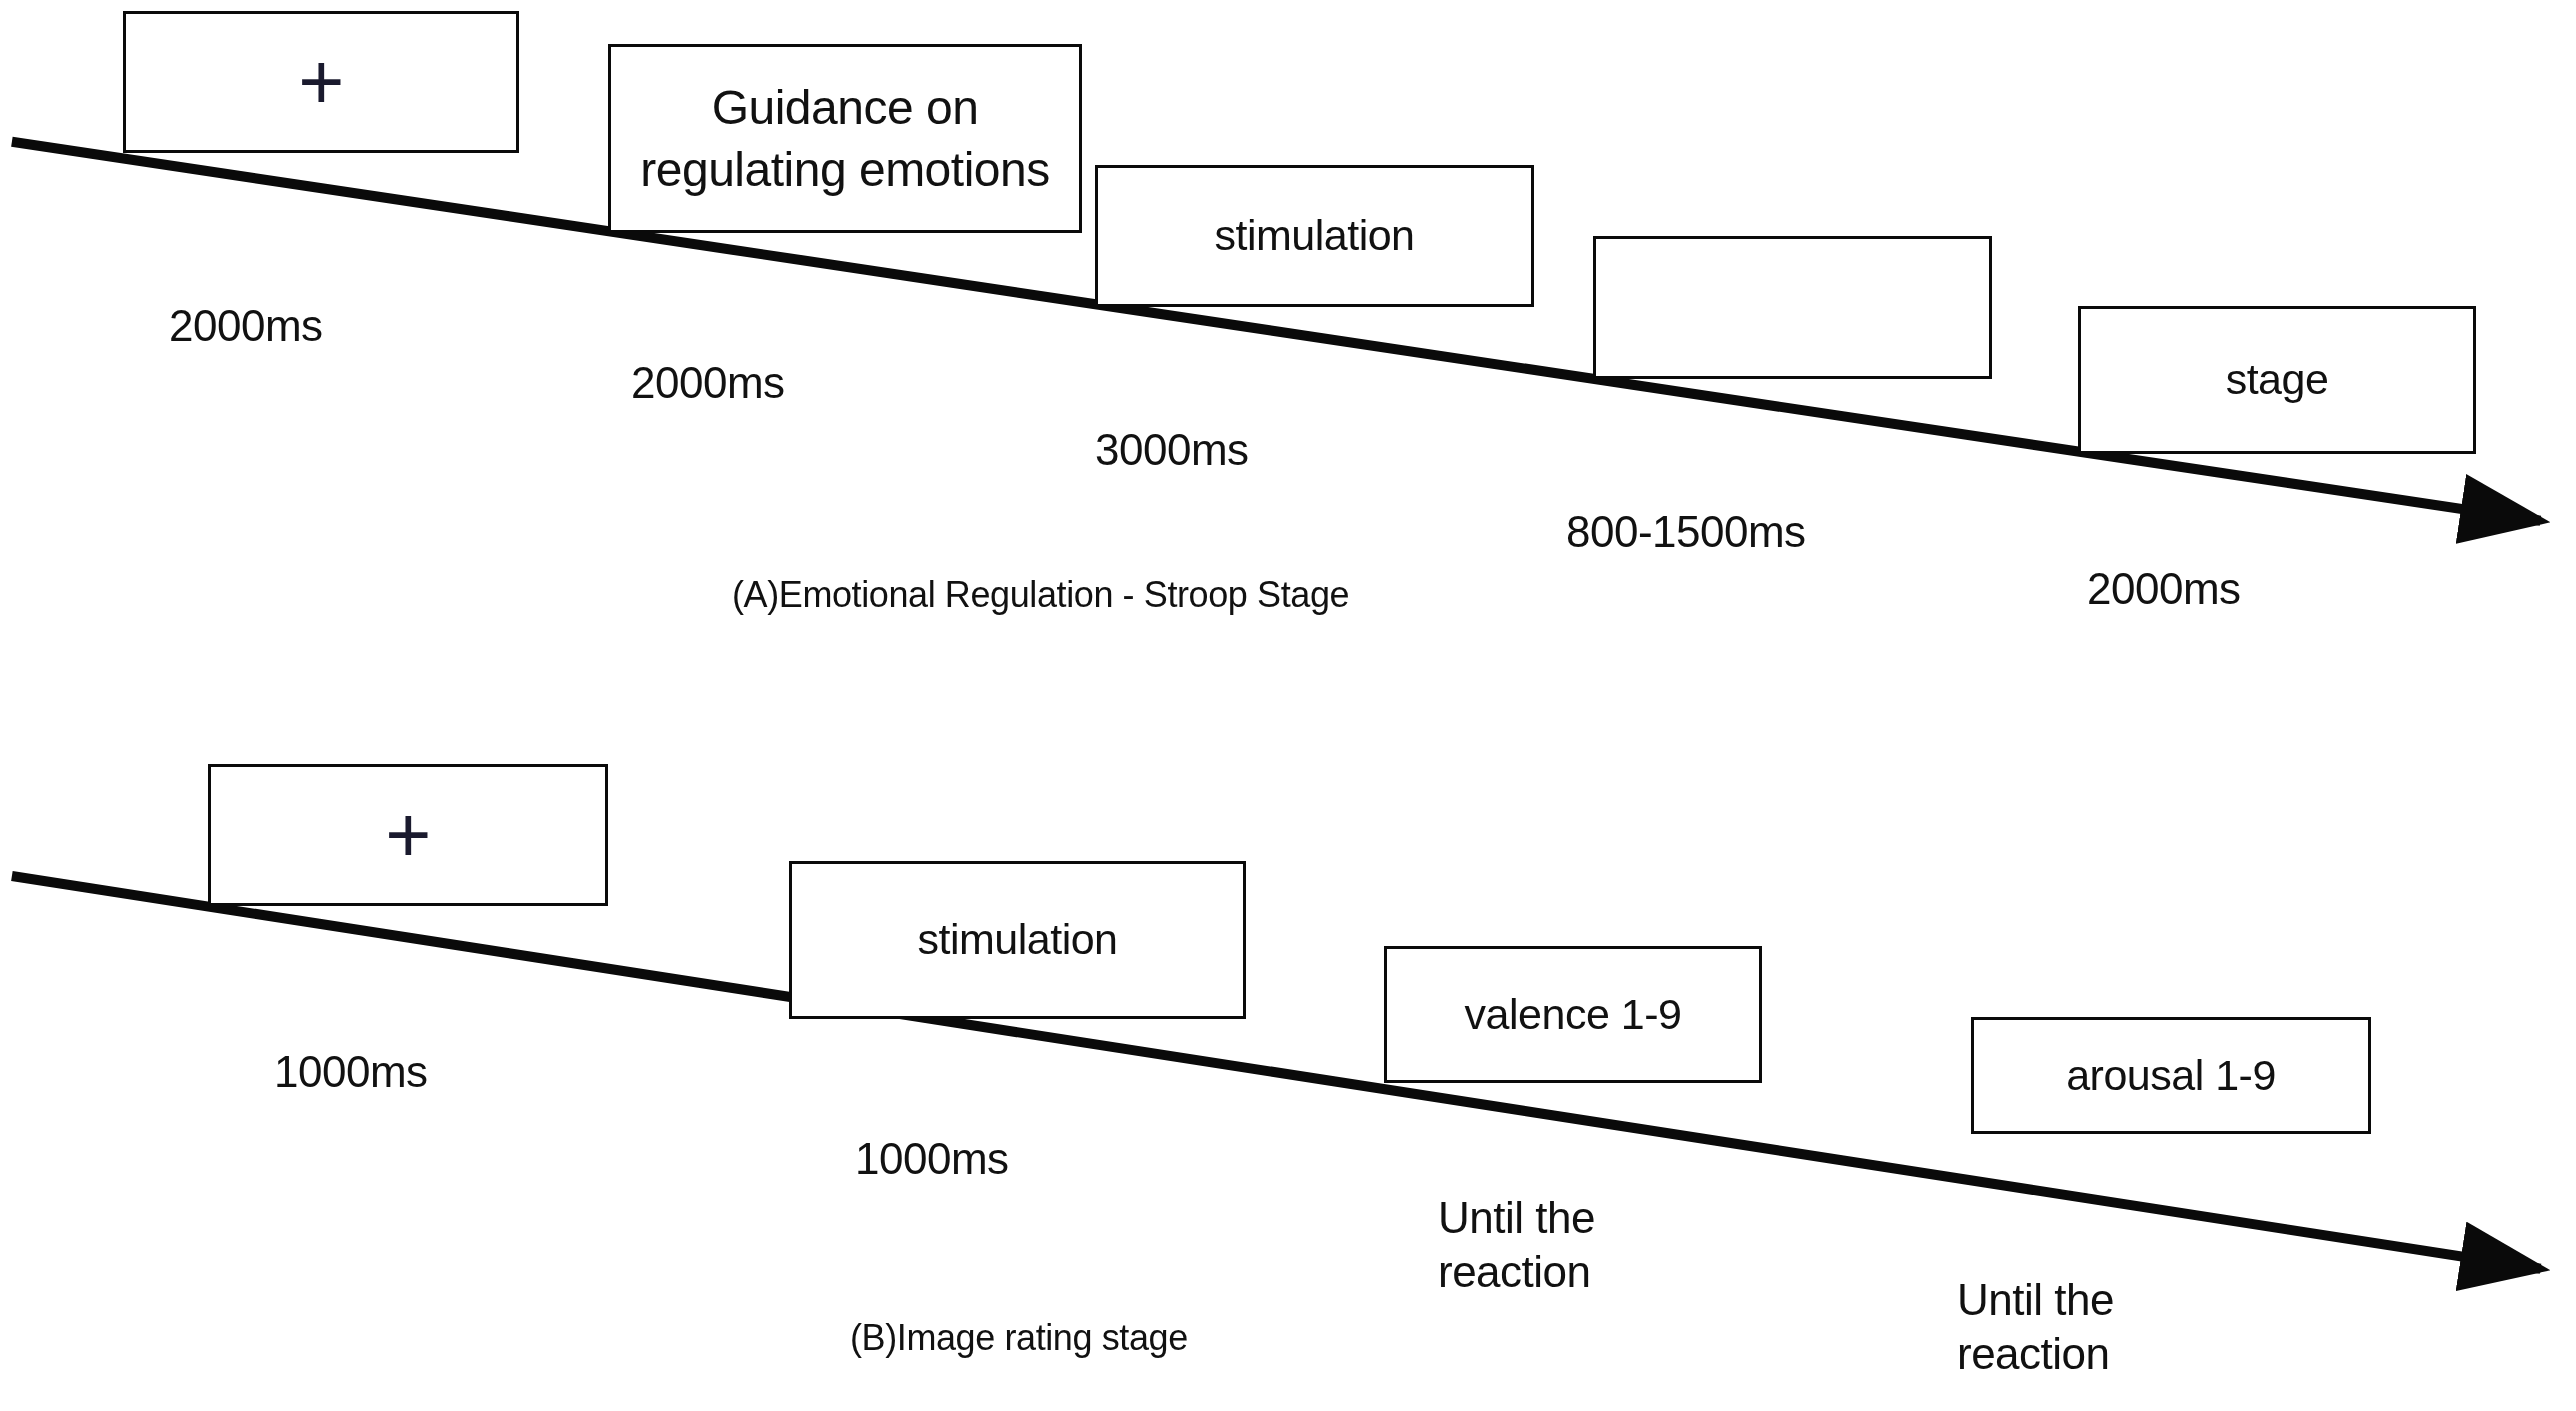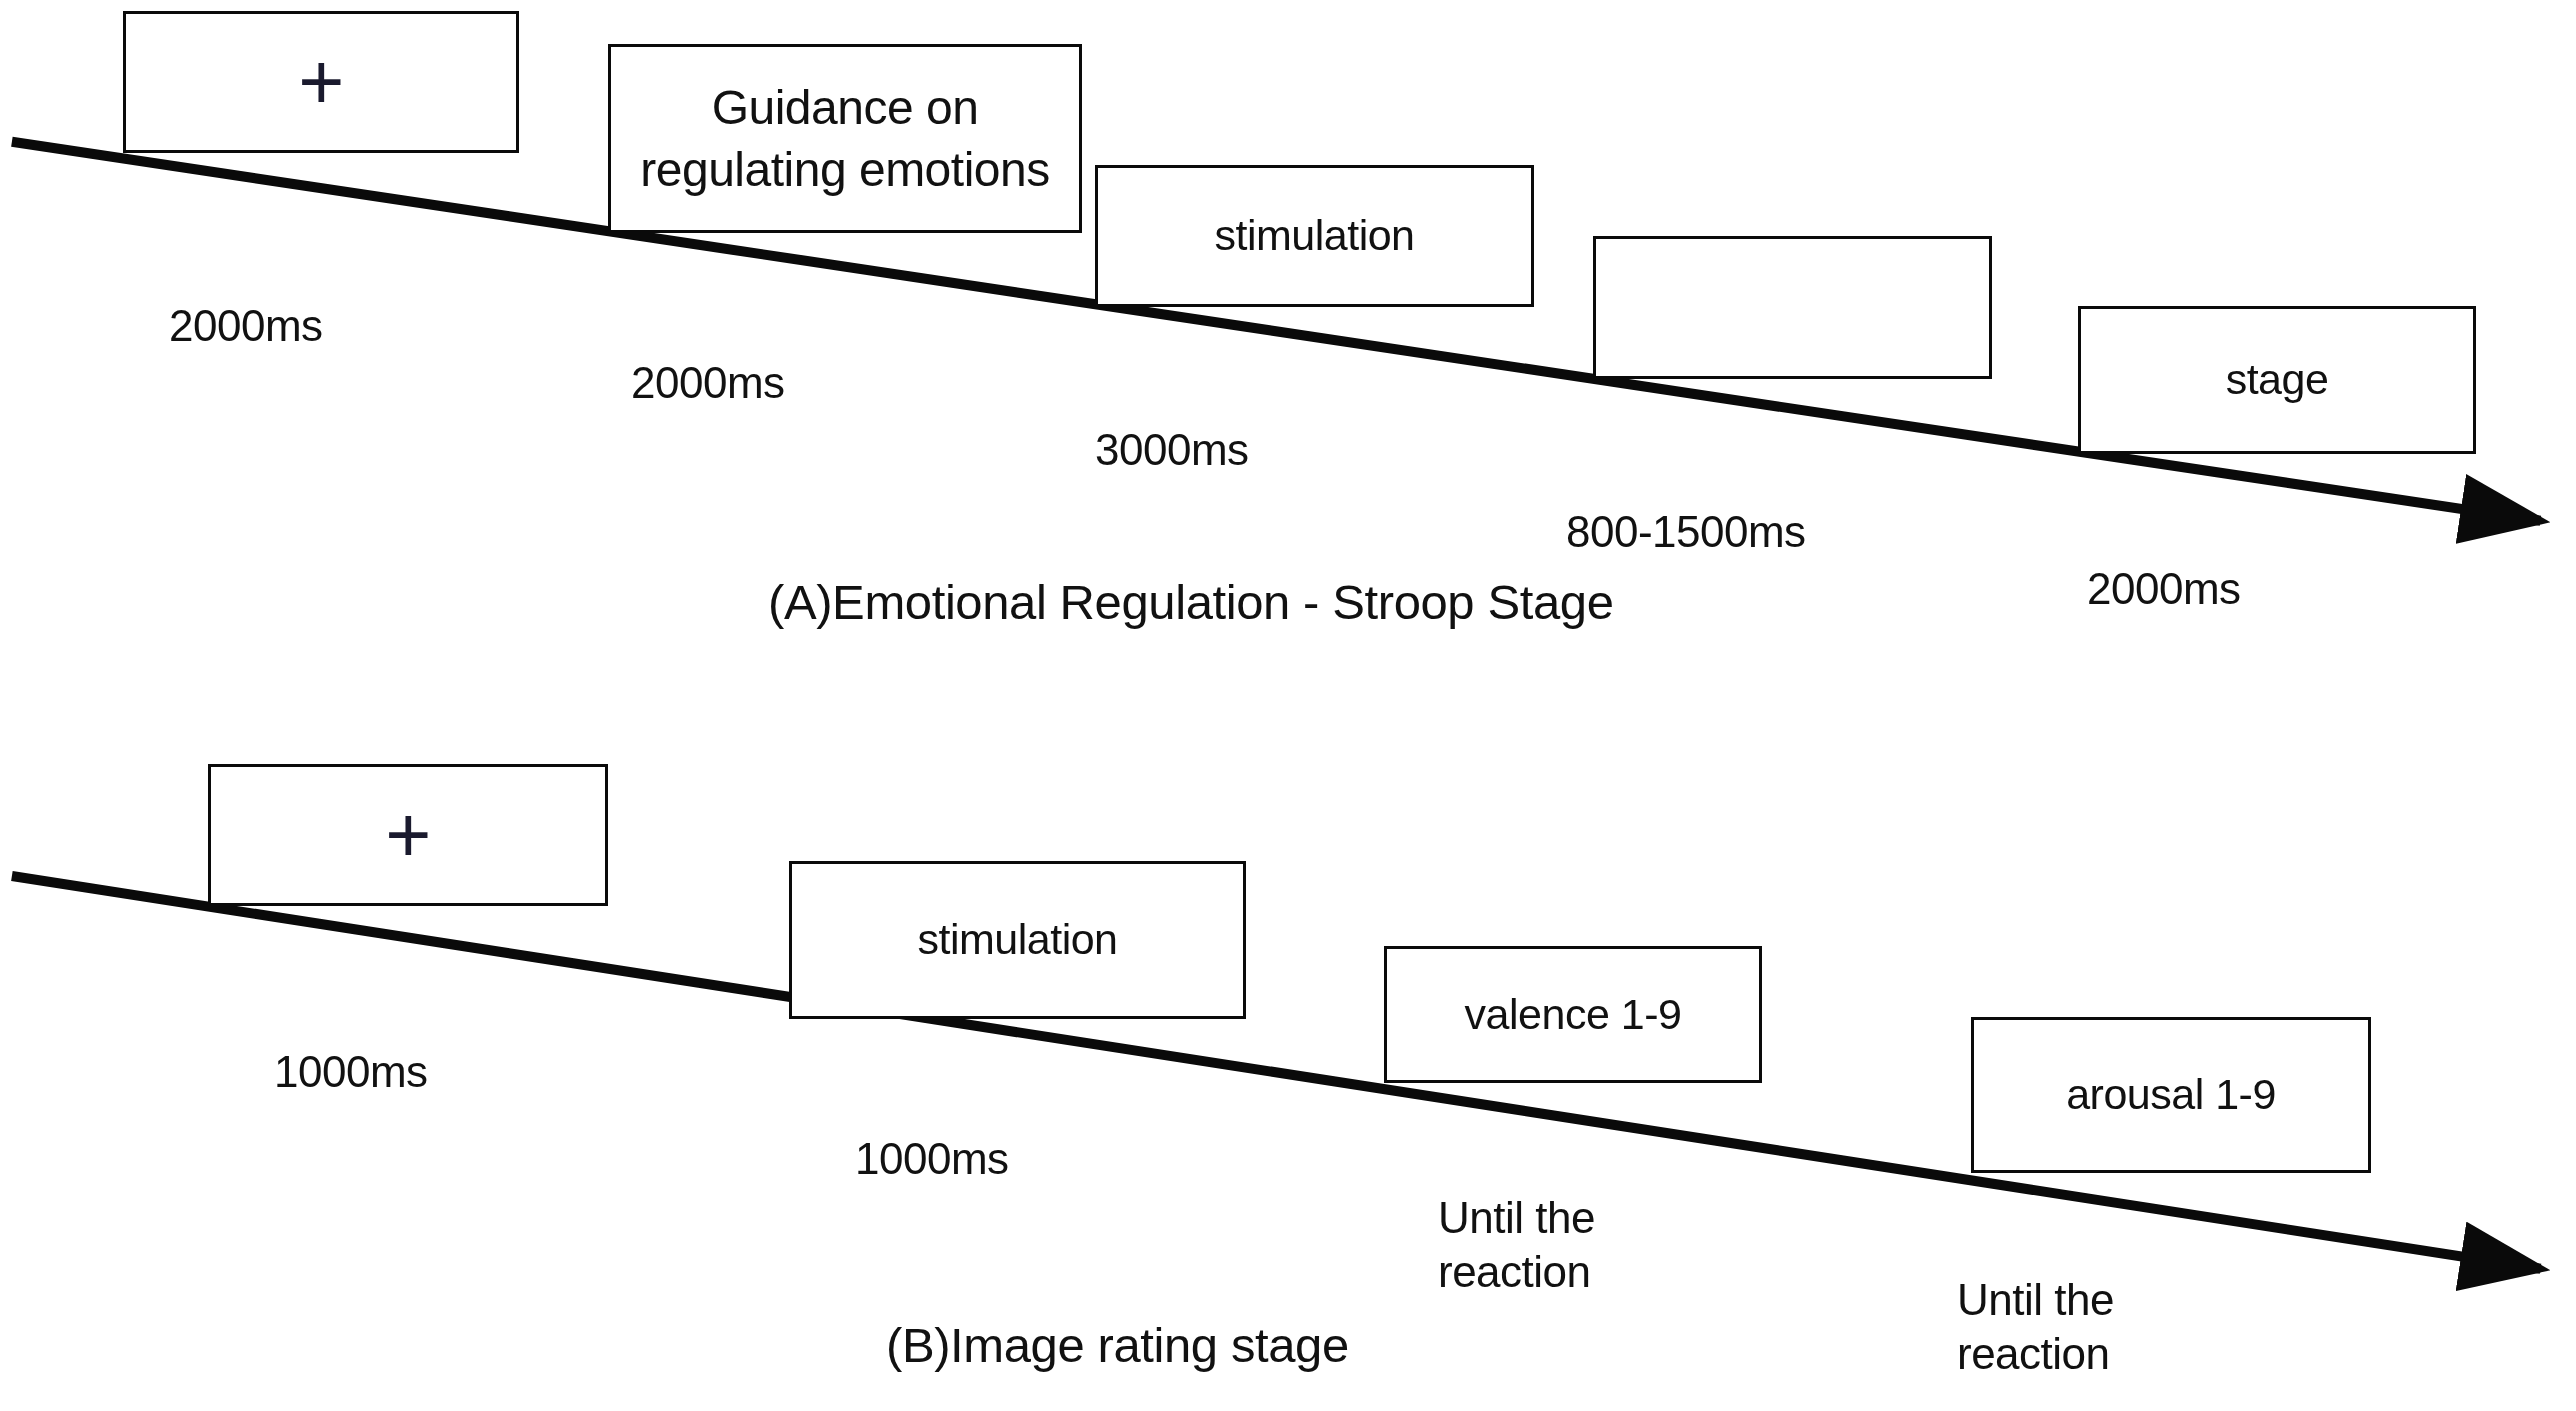--- a/index.html
+++ b/index.html
@@ -59,25 +59,24 @@
     line-height: 1.22;
     letter-spacing: -0.5px;
     white-space: pre-line;
     z-index: 4;
     margin-top: 48px;
   }
   .panel-caption {
     position: absolute;
     color: #111111;
     font-family: "Liberation Sans", sans-serif;
-    font-size: 49px;
+    font-size: 36px;
     letter-spacing: -0.4px;
     white-space: nowrap;
     z-index: 4;
-    margin-left: 36px;
   }
 </style>
 </head>
 <body>
 
 <div id="figure">
   <svg class="timeline-svg" viewBox="0 0 2817 1544" xmlns="http://www.w3.org/2000/svg">
     <defs>
       <marker id="arrowhead" markerWidth="9" markerHeight="7" refX="8" refY="3.5" orient="auto" markerUnits="strokeWidth">
         <polygon points="0 0, 9 3.5, 0 7" fill="#0a0a0a"></polygon>
@@ -107,19 +106,19 @@
   <div class="frame-box fixation" style="left: 208px; top: 764px; width: 400px; height: 142px;">+</div>
   <div class="duration-label" style="left: 274px; top: 997px;">1000ms</div>
 
   <div class="frame-box" style="left: 789px; top: 861px; width: 457px; height: 158px;">stimulation</div>
   <div class="duration-label" style="left: 855px; top: 1084px;">1000ms</div>
 
   <div class="frame-box" style="left: 1384px; top: 946px; width: 378px; height: 137px;">valence 1-9</div>
   <div class="duration-label" style="left: 1438px; top: 1143px;">Until the
 reaction</div>
 
-  <div class="frame-box" style="left: 1971px; top: 1017px; width: 400px; height: 156px;">arousal 1-9</div>
+  <div class="frame-box" style="left: 1971px; top: 1017px; width: 400px; height: 117px;">arousal 1-9</div>
   <div class="duration-label" style="left: 1957px; top: 1225px;">Until the
 reaction</div>
 
   <div class="panel-caption" style="left: 850px; top: 1317px;">(B)Image rating stage</div>
 </div>
 
 
 </body></html>

